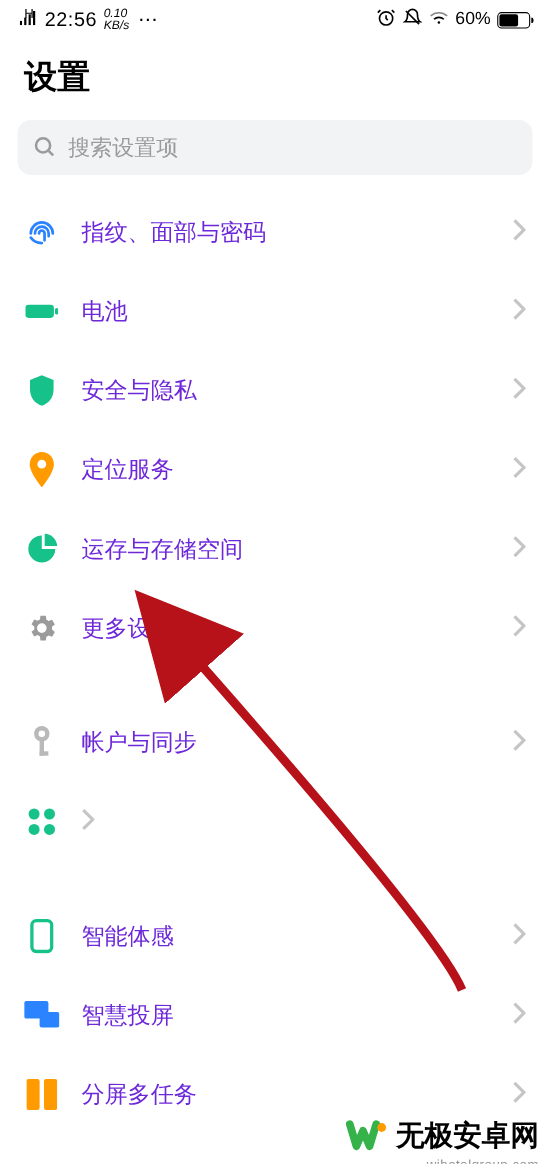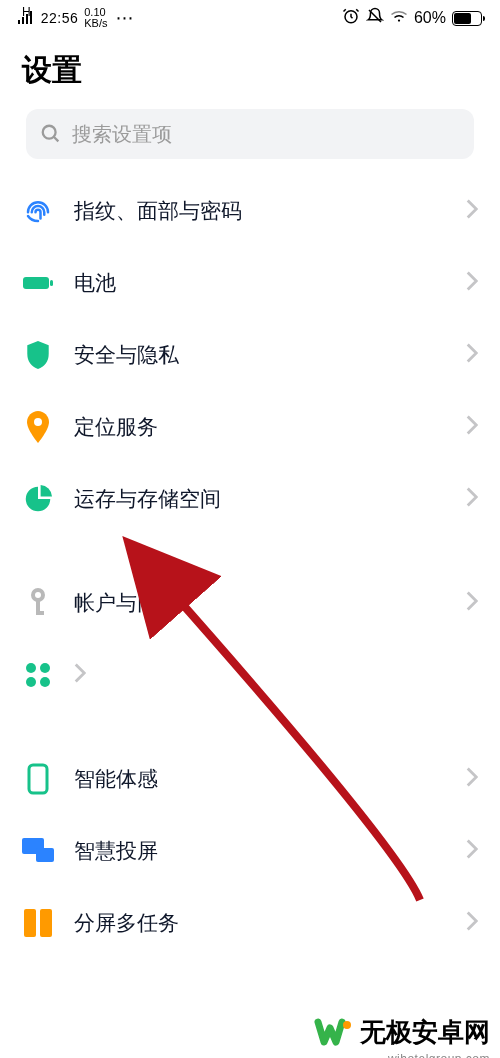--- a/index.html
+++ b/index.html
@@ -20,42 +20,42 @@
       padding: 0 18px;
       font-size: 16px;
       color: #000;
     }
     .status-left {
       display: flex;
       align-items: center;
       gap: 6px;
     }
     .sig { line-height: 1; }
-    .time { font-size: 14px; font-weight: 500; letter-spacing: 0.5px; text-align: right; }
-    .kbs { font-size: 11px; line-height: 1; display: flex; flex-direction: column; align-items: flex-start; }
+    .time { font-size: 18px; font-weight: 500; letter-spacing: 0.5px; text-align: right; }
+    .kbs { font-size: 11px; line-height: 1; display: flex; flex-direction: column; align-items: flex-start; font-style: italic; }
     .kbs span { display: block; }
     .dots { font-size: 18px; letter-spacing: 2px; margin-left: 2px; }
     .status-right { display: flex; align-items: center; gap: 6px; }
     .pct { font-size: 16px; }
     .batt {
       width: 30px; height: 15px; border: 1.5px solid #000; border-radius: 4px; position: relative;
     }
     .batt::after {
       content: ""; position: absolute; right: -4px; top: 4px; width: 2px; height: 5px; background: #000; border-radius: 0 2px 2px 0;
     }
     .batt-fill { position: absolute; left: 1px; top: 1px; bottom: 1px; width: 60%; background: #000; border-radius: 2px; }
 
     .title {
       font-size: 30px;
       font-weight: 700;
       padding: 14px 22px 18px;
     }
 
     .search-wrap {
-      padding: 0 26px 12px;
+      padding: 0 16px 12px;
     }
     .search-bar {
       background: #f2f3f5;
       border-radius: 12px;
       height: 50px;
       display: flex;
       align-items: center;
       padding: 0 14px;
       color: #9b9b9b;
       font-size: 20px;
@@ -70,21 +70,21 @@
       padding: 0 22px;
       gap: 20px;
     }
     .sep-space {
       height: 32px;
     }
     .icon { width: 32px; height: 32px; display: flex; align-items: center; justify-content: center; flex-shrink: 0; }
     .label {
       flex: 1;
       font-size: 21px;
-      color: #0f172a;
+      color: #6d28d9;
     }
     .chev { color: #c5c5c7; }
 
     .arrow-overlay {
       position: absolute;
       pointer-events: none;
       top: 0; left: 0; width: 100%; height: 100%;
     }
 
     .watermark {
@@ -225,20 +225,31 @@
           <path fill="#17c28a" d="M16 2a14 14 0 1 0 14 14H16V2z"></path>
           <path fill="#17c28a" d="M19 0v13h13A14 14 0 0 0 19 0z"></path>
         </svg>
     </span>
     <span class="label">运存与存储空间</span>
     <span class="chev"><svg width="12" height="20" viewBox="0 0 8 14" fill="none" stroke="currentColor" stroke-width="2">
           <path d="m1 1 6 6-6 6"></path>
         </svg></span>
   </div>
 
+  <div class="item">
+    <span class="icon">
+      <svg width="30" height="30" viewBox="0 0 24 24" fill="#9b9b9b">
+          <path d="M19.4 13a7.5 7.5 0 0 0 0-2l2.1-1.6-2-3.5-2.5 1a7.5 7.5 0 0 0-1.7-1L15 3h-4l-.3 2.7a7.5 7.5 0 0 0-1.7 1l-2.5-1-2 3.5L6.6 11a7.5 7.5 0 0 0 0 2l-2.1 1.6 2 3.5 2.5-1a7.5 7.5 0 0 0 1.7 1L11 21h4l.3-2.7a7.5 7.5 0 0 0 1.7-1l2.5 1 2-3.5L19.4 13zM12 15.5A3.5 3.5 0 1 1 15.5 12 3.5 3.5 0 0 1 12 15.5z"></path>
+        </svg>
+    </span>
+    <span class="label">更多设置</span>
+    <span class="chev"><svg width="12" height="20" viewBox="0 0 8 14" fill="none" stroke="currentColor" stroke-width="2">
+          <path d="m1 1 6 6-6 6"></path>
+        </svg></span>
+  </div>
 
   <div class="sep-space"></div>
 
   <div class="item">
     <span class="icon">
       <svg width="24" height="32" viewBox="0 0 24 32" fill="#b9b9b9">
           <circle cx="12" cy="8" r="7"></circle>
           <circle cx="12" cy="8" r="3" fill="#fff"></circle>
           <rect x="10" y="14" width="4" height="14"></rect>
           <rect x="10" y="24" width="8" height="4"></rect>

